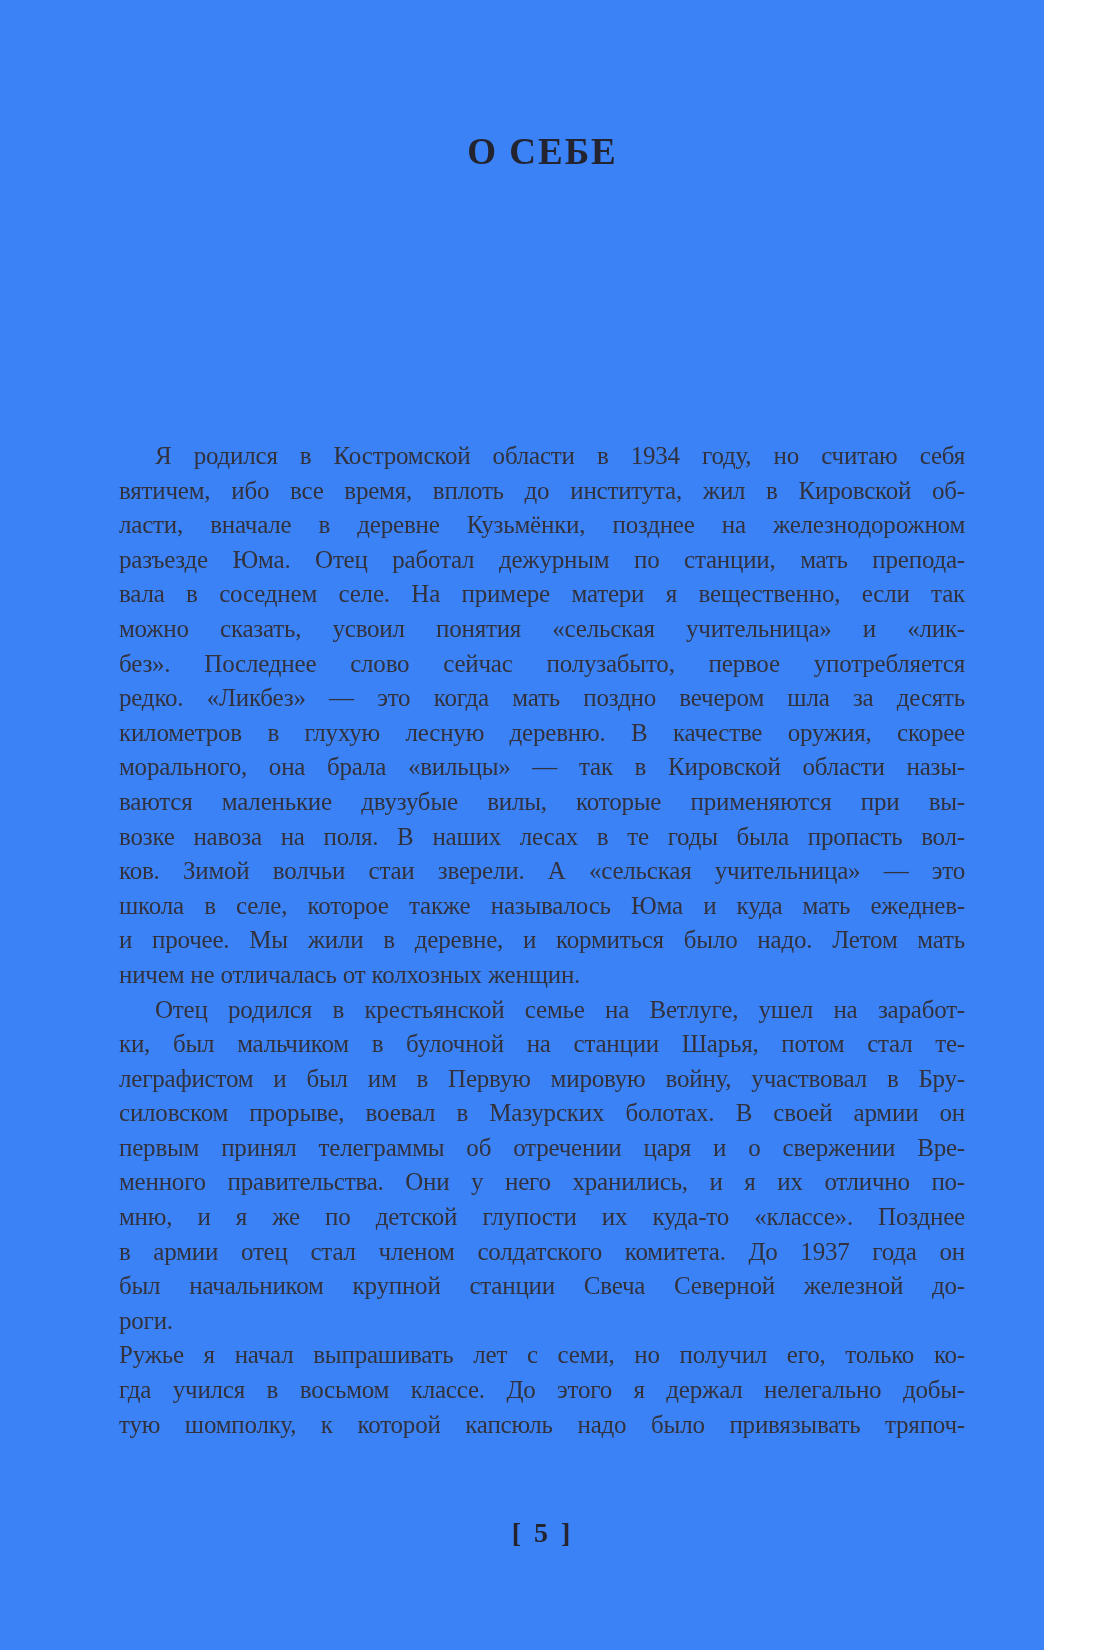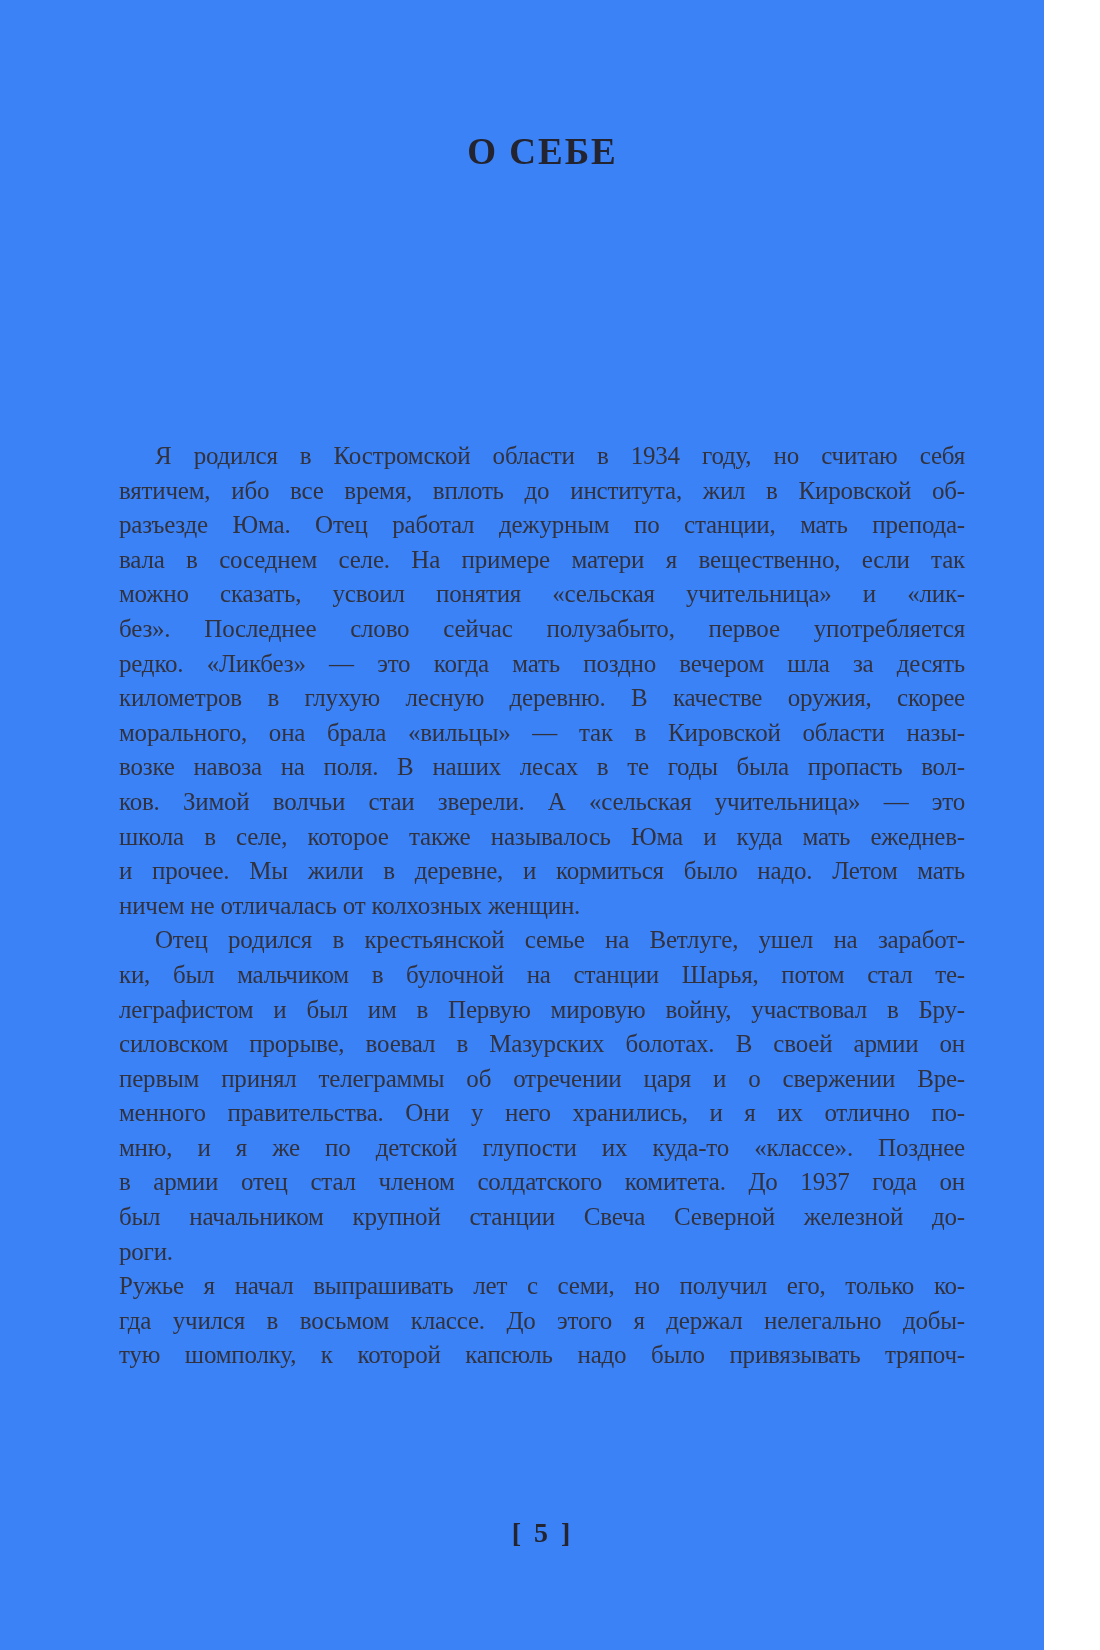--- a/index.html
+++ b/index.html
@@ -68,27 +68,29 @@
 </head>
 <body>
 
 <div class="page">
   <div class="chapter-title">О СЕБЕ</div>
 
   <div class="text-column">
       <div class="para">
         <div class="line just indent">Я родился в Костромской области в 1934 году, но считаю себя</div>
         <div class="line just">вятичем, ибо все время, вплоть до института, жил в Кировской об-</div>
+        <div class="line just">ласти, вначале в деревне Кузьмёнки, позднее на железнодорожном</div>
         <div class="line just">разъезде Юма. Отец работал дежурным по станции, мать препода-</div>
         <div class="line just">вала в соседнем селе. На примере матери я вещественно, если так</div>
         <div class="line just">можно сказать, усвоил понятия «сельская учительница» и «лик-</div>
         <div class="line just">без». Последнее слово сейчас полузабыто, первое употребляется</div>
         <div class="line just">редко. «Ликбез» — это когда мать поздно вечером шла за десять</div>
         <div class="line just">километров в глухую лесную деревню. В качестве оружия, скорее</div>
         <div class="line just">морального, она брала «вильцы» — так в Кировской области назы-</div>
+        <div class="line just">ваются маленькие двузубые вилы, которые применяются при вы-</div>
         <div class="line just">возке навоза на поля. В наших лесах в те годы была пропасть вол-</div>
         <div class="line just">ков. Зимой волчьи стаи зверели. А «сельская учительница» — это</div>
         <div class="line just">школа в селе, которое также называлось Юма и куда мать ежеднев-</div>
         <div class="line just">и прочее. Мы жили в деревне, и кормиться было надо. Летом мать</div>
         <div class="line">ничем не отличалась от колхозных женщин.</div>
       </div>
       <div class="para">
         <div class="line just indent">Отец родился в крестьянской семье на Ветлуге, ушел на заработ-</div>
         <div class="line just">ки, был мальчиком в булочной на станции Шарья, потом стал те-</div>
         <div class="line just">леграфистом и был им в Первую мировую войну, участвовал в Бру-</div>

